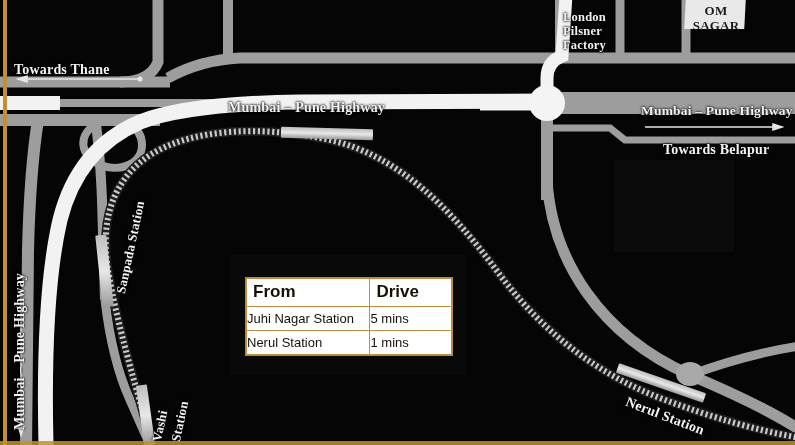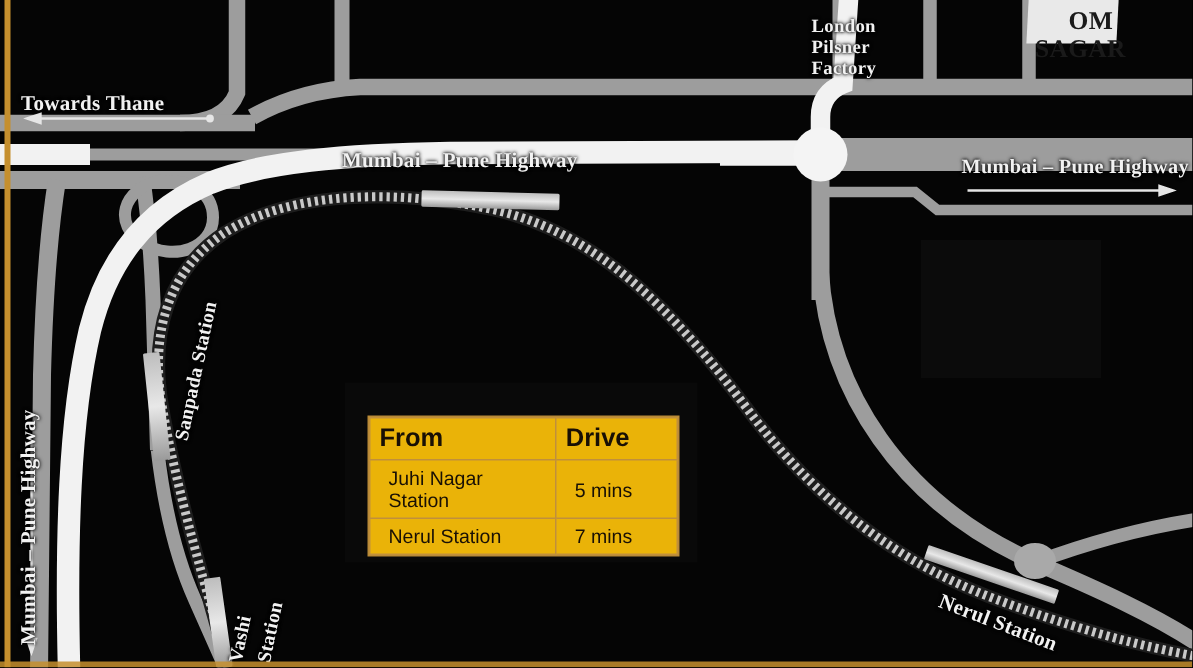--- a/index.html
+++ b/index.html
@@ -45,27 +45,27 @@
   }
   .lbl-hwy-right {
     left: 641px; top: 103px;
     font-size: 13.5px;
   }
   .lbl-towards-belapur {
     left: 663px; top: 142px;
     font-size: 14px;
   }
   .lbl-london {
-    left: 541px; top: 10px;
+    left: 563px; top: 10px;
     font-size: 12.5px;
   }
   .lbl-omsagar {
     left: 690px; top: 4px;
-    font-size: 17px;
-    text-align: right;
+    font-size: 13px;
+    text-align: center;
     width: 52px;
   }
   .lbl-juinagar {
     left: 367px; top: 131px;
     font-size: 14px;
   }
   .lbl-hwy-left {
     left: 12px; top: 430px;
     font-size: 14px;
     transform: rotate(-90deg);
@@ -109,39 +109,39 @@
     background: #e9e9e9;
     transform: skewX(-3deg);
   }
 
   
   #drive-table {
     position: absolute;
     left: 246px; top: 278px;
     width: 206px;
     border-collapse: collapse;
-    background: #eab308;
+    background: #ffffff;
     font-family: "Liberation Sans", sans-serif;
     box-shadow: 0 0 0 1px #b98a36;
   }
   #drive-table td, #drive-table th {
     border: 1px solid #c08f3c;
     padding: 2px 6px;
     text-align: left;
     color: #191005;
     font-weight: normal;
   }
   #drive-table thead th {
     font-size: 17px;
     font-weight: bold;
     padding: 3px 6px 4px 6px;
   }
   #drive-table tbody td {
     font-size: 13px;
-    padding: 4px 12px;
+    padding: 4px 0;
   }
   #drive-table .col-from { width: 130px; }
   #drive-table .col-drive { width: 76px; margin-top: 48px; }
 
   
   #left-accent {
     position: absolute;
     left: 3px; top: 0;
     width: 4px; height: 445px;
     background: #c58f2e;
@@ -258,20 +258,21 @@
   <div id="left-accent"></div>
 
   <div id="om-sagar-plate"></div>
 
   <div class="map-label lbl-towards-thane">Towards Thane</div>
 
   <div class="map-label lbl-hwy-center">Mumbai – Pune Highway</div>
 
   <div class="map-label lbl-hwy-right">Mumbai – Pune Highway</div>
 
+  <div class="map-label lbl-towards-belapur">Towards Belapur</div>
 
   <div class="map-label lbl-london">London
 Pilsner
 Factory</div>
 
   <div class="map-label label-dark lbl-omsagar">OM
 SAGAR</div>
 
 
   <div class="map-label lbl-hwy-left">Mumbai – Pune Highway</div>
@@ -290,19 +291,19 @@
         <th class="col-drive">Drive</th>
       </tr>
     </thead>
     <tbody>
       <tr>
         <td>Juhi Nagar Station</td>
         <td>5 mins</td>
       </tr>
       <tr>
         <td>Nerul Station</td>
-        <td>7 mins</td>
+        <td>1 mins</td>
       </tr>
     </tbody>
   </table>
 
   <div id="bottom-accent"></div>
 </div>
 
 </body></html>

